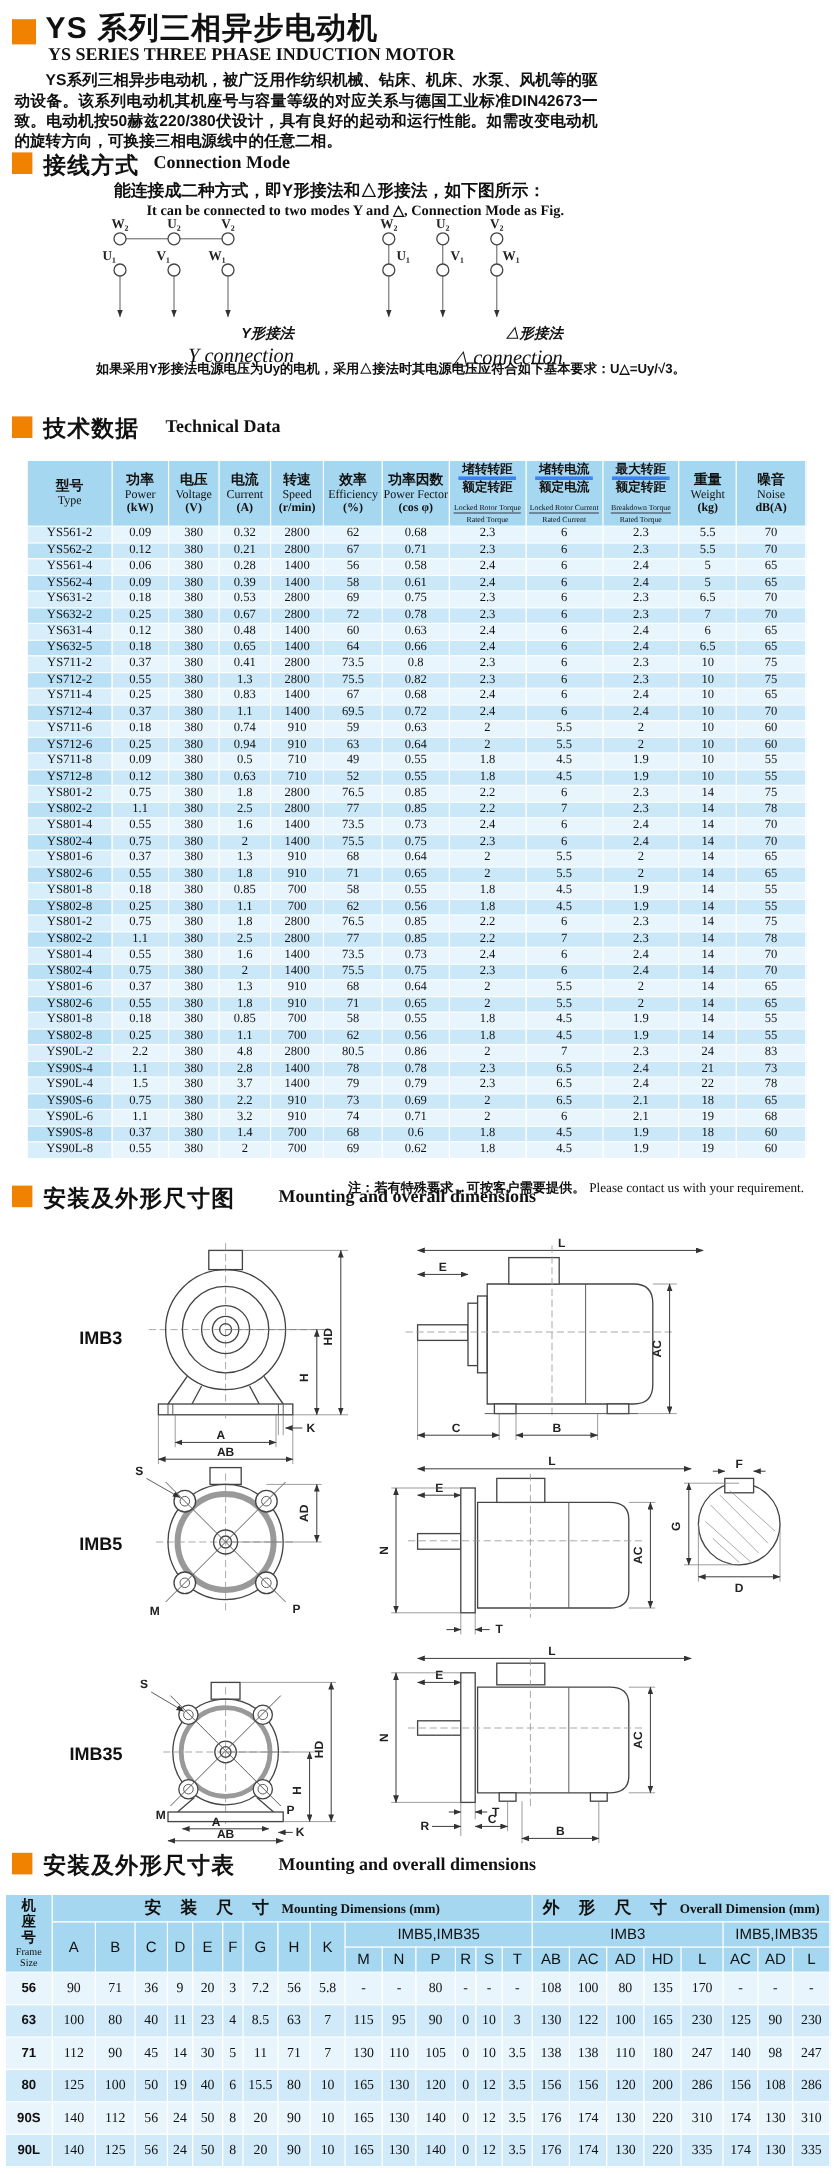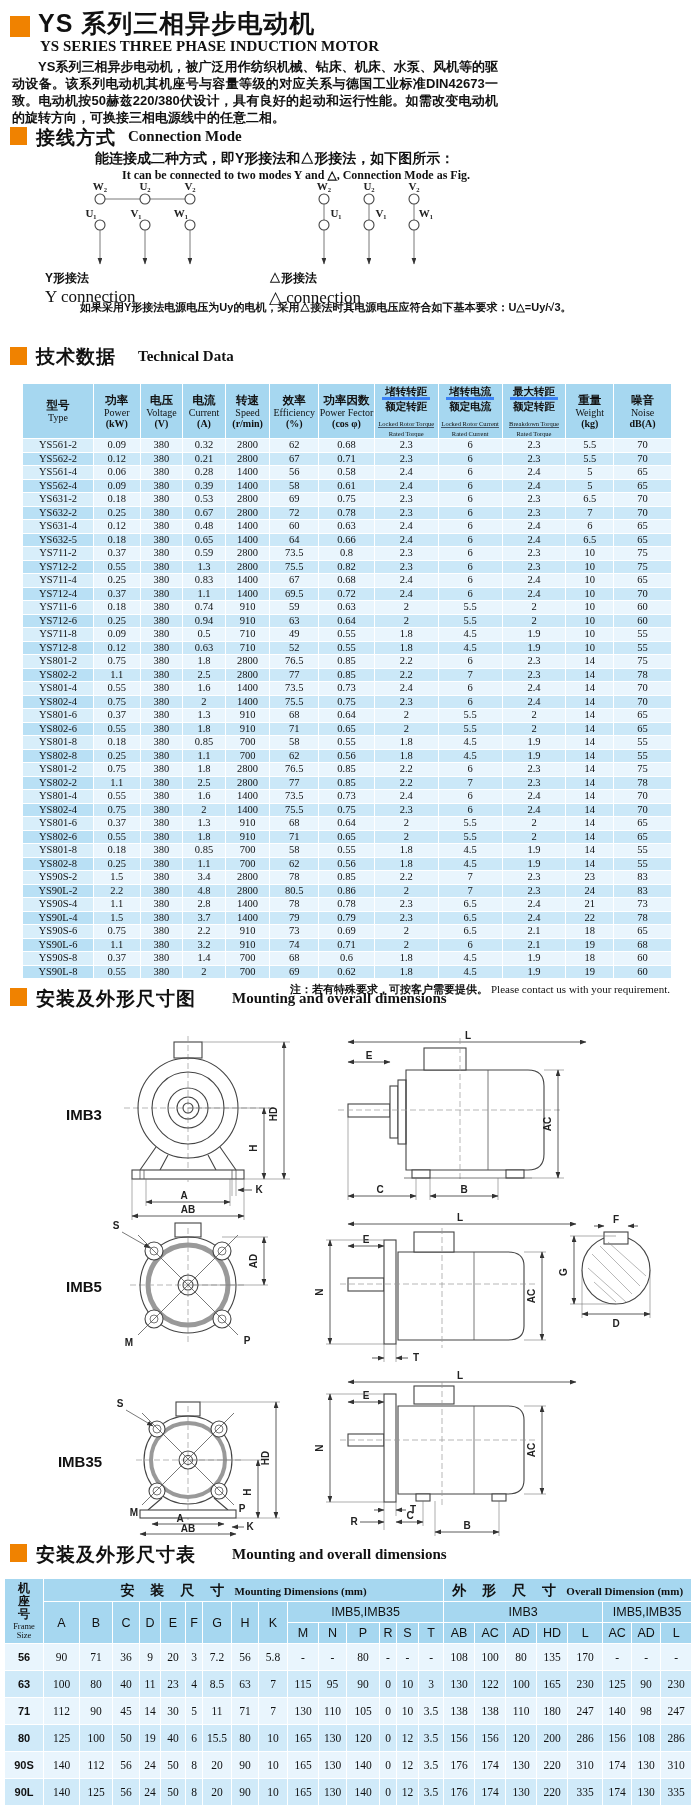--- a/index.html
+++ b/index.html
@@ -14,21 +14,21 @@
 
   
   .intro{width:486px;font-size:13px;line-height:17px;font-weight:600;text-align:justify;text-indent:2em;}
 
   
   .sec-cn{font-size:19px;font-weight:bold;letter-spacing:1px;}
   .sec-en{font-family:"Liberation Serif",serif;font-size:15px;font-weight:bold;margin-left:10px;}
 
   .conn-desc-cn{font-size:14px;font-weight:bold;}
   .conn-desc-en{font-family:"Liberation Serif",serif;font-size:12px;font-weight:bold;}
-  .conn-label{width:200px;text-align:left;}
+  .conn-label{width:200px;text-align:right;font-style:italic;}
   .conn-label .l1{font-size:12px;font-weight:bold;}
   .conn-label .l2{font-family:"Liberation Serif",serif;font-size:17px;}
   .conn-note{font-size:11px;font-weight:bold;}
 
   
   table{border-collapse:collapse;table-layout:fixed;}
   .tech{position:absolute;left:22px;top:383px;width:650px;}
   .tech th{background:#a6d7f0;border:1px solid #fff;padding:1px 0;vertical-align:middle;text-align:center;}
   .tech .hcn{font-size:11.5px;font-weight:bold;line-height:13px;}
   .tech .hen{font-family:"Liberation Serif",serif;font-size:10px;font-weight:normal;line-height:11px;}
@@ -349,21 +349,21 @@
           <td>2.4</td>
           <td>6</td>
           <td>2.4</td>
           <td>6.5</td>
           <td>65</td>
         </tr>
         <tr>
           <td>YS711-2</td>
           <td>0.37</td>
           <td>380</td>
-          <td>0.59</td>
+          <td>0.41</td>
           <td>2800</td>
           <td>73.5</td>
           <td>0.8</td>
           <td>2.3</td>
           <td>6</td>
           <td>2.3</td>
           <td>10</td>
           <td>75</td>
         </tr>
         <tr>
@@ -680,34 +680,20 @@
           <td>380</td>
           <td>1.1</td>
           <td>700</td>
           <td>62</td>
           <td>0.56</td>
           <td>1.8</td>
           <td>4.5</td>
           <td>1.9</td>
           <td>14</td>
           <td>55</td>
-        </tr>
-        <tr>
-          <td>YS90S-2</td>
-          <td>1.5</td>
-          <td>380</td>
-          <td>3.4</td>
-          <td>2800</td>
-          <td>78</td>
-          <td>0.85</td>
-          <td>2.2</td>
-          <td>7</td>
-          <td>2.3</td>
-          <td>23</td>
-          <td>83</td>
         </tr>
         <tr>
           <td>YS90L-2</td>
           <td>2.2</td>
           <td>380</td>
           <td>4.8</td>
           <td>2800</td>
           <td>80.5</td>
           <td>0.86</td>
           <td>2</td>

